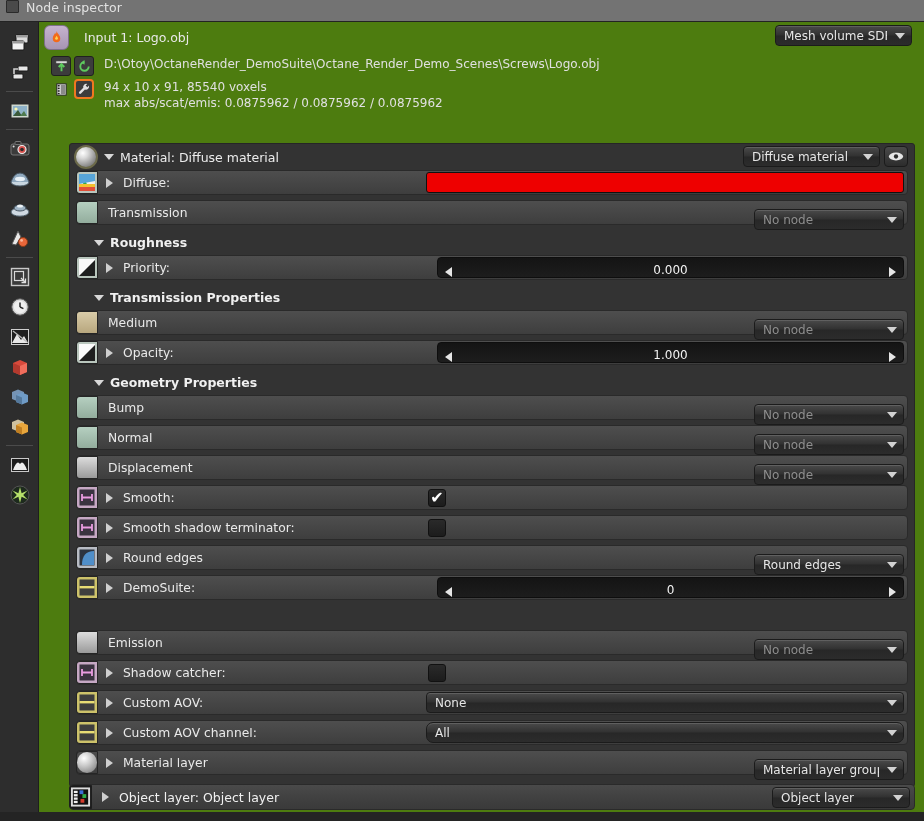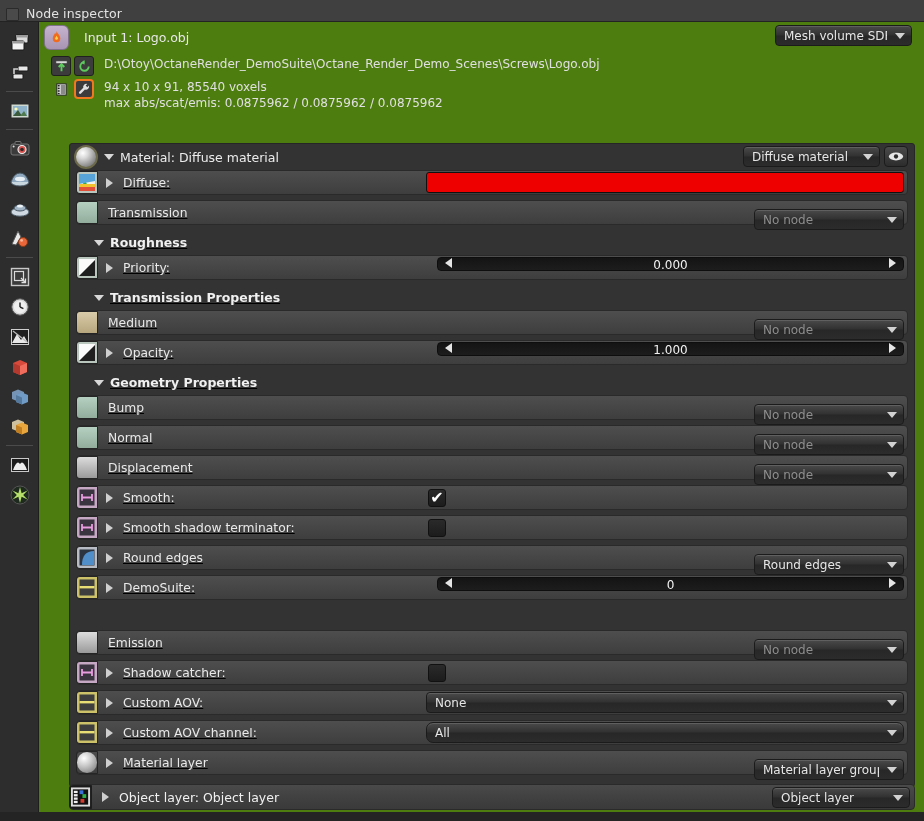--- a/index.html
+++ b/index.html
@@ -12,23 +12,23 @@
   }
   #app {
     position: relative;
     width: 924px; height: 821px;
     background: #2b2b2b;
   }
 
   
   #titlebar {
     position: absolute; left: 0; top: 0; width: 924px; height: 22px;
-    background: #404040;
+    background: #737373;
     border-bottom: 1px solid #232323;
-    display: flex; align-items: flex-end;
+    display: flex; align-items: flex-start;
   }
   #titlebar .tb-box {
     width: 13px; height: 13px;
     background: #4a4a4a;
     border: 1px solid #2a2a2a;
     margin-left: 6px; margin-right: 7px;
     border-radius: 1px;
   }
   #titlebar .tb-text {
     color: #e2e2e2; font-size: 12.5px; letter-spacing: .1px;
@@ -159,21 +159,21 @@
   .mathdr-right { position: absolute; right: 6px; top: 2px; display: flex; gap: 4px; align-items:center; }
   .eye-btn {
     width: 24px; height: 21px; border-radius: 4px;
     background: linear-gradient(180deg,#4a4a4a,#2c2c2c);
     border: 1px solid #1b1b1b;
     display: flex; align-items: center; justify-content: center;
     cursor: pointer;
   }
 
   
-  .rows { padding: 0 6px; text-decoration: underline; }
+  .rows { padding: 0 6px; }
   .grprow {
     height: 25px; display: flex; align-items: center;
     padding-left: 12px;
   }
   .grprow .gl {
     color: #f0f0f0; font-size: 12.5px; font-weight: bold;
   }
   .row {
     position: relative;
     height: 25px; margin-bottom: 5px;
@@ -201,25 +201,25 @@
     margin-left: 10px; white-space: nowrap;
   }
   .row .tri-r { margin-left: 8px; }
   .row-right {
     position: absolute; right: 3px; top: 8px;
   }
 
   
   .numfield {
     position: absolute; left: 360px; right: 3px; top: 1px;
-    height: 14px;
+    height: 21px;
     background: linear-gradient(180deg,#141414,#1d1d1d);
     border: 1px solid #0e0e0e;
     border-radius: 4px;
-    display: flex; align-items: flex-start; justify-content: space-between;
+    display: flex; align-items: flex-end; justify-content: space-between;
     padding: 0 7px;
     cursor: pointer;
   }
   .numfield .nv {
     position: absolute; left: 0; right: 0; text-align: center;
     color: #f2f2f2; font-size: 12px;
   }
   .ar-l {
     width: 0; height: 0;
     border-top: 5px solid transparent;

